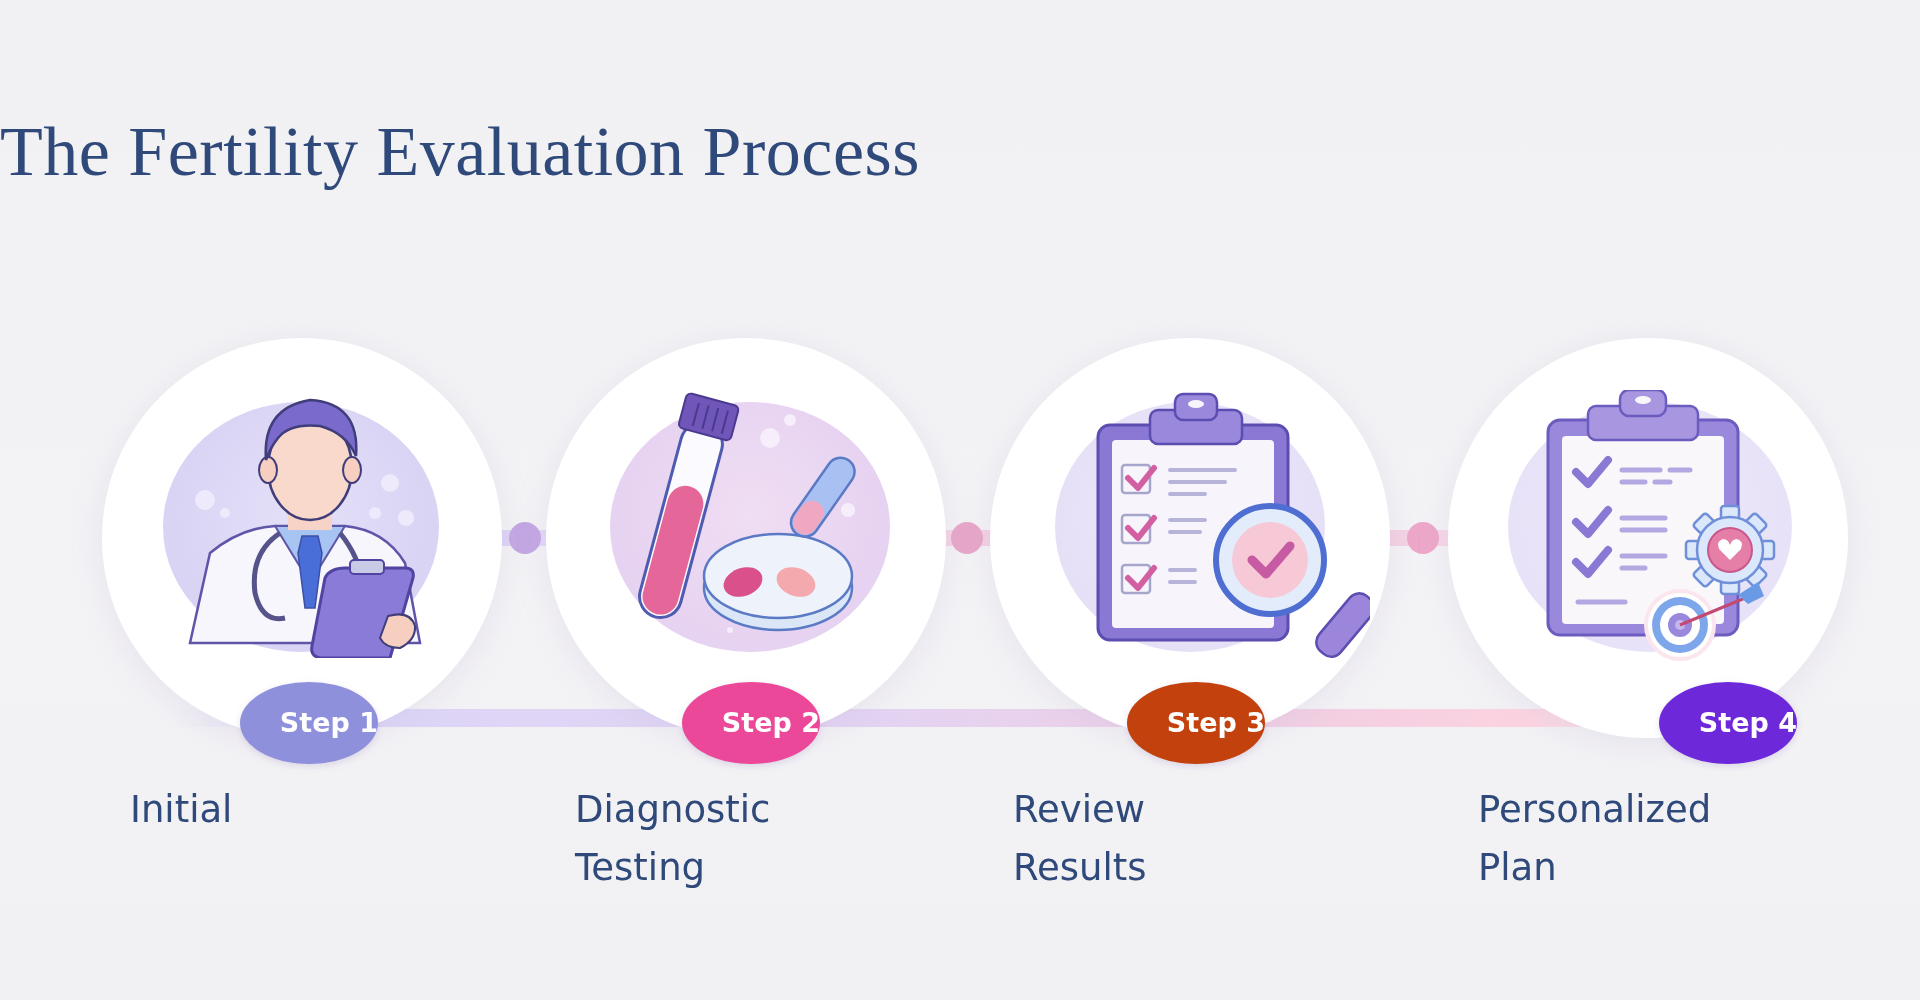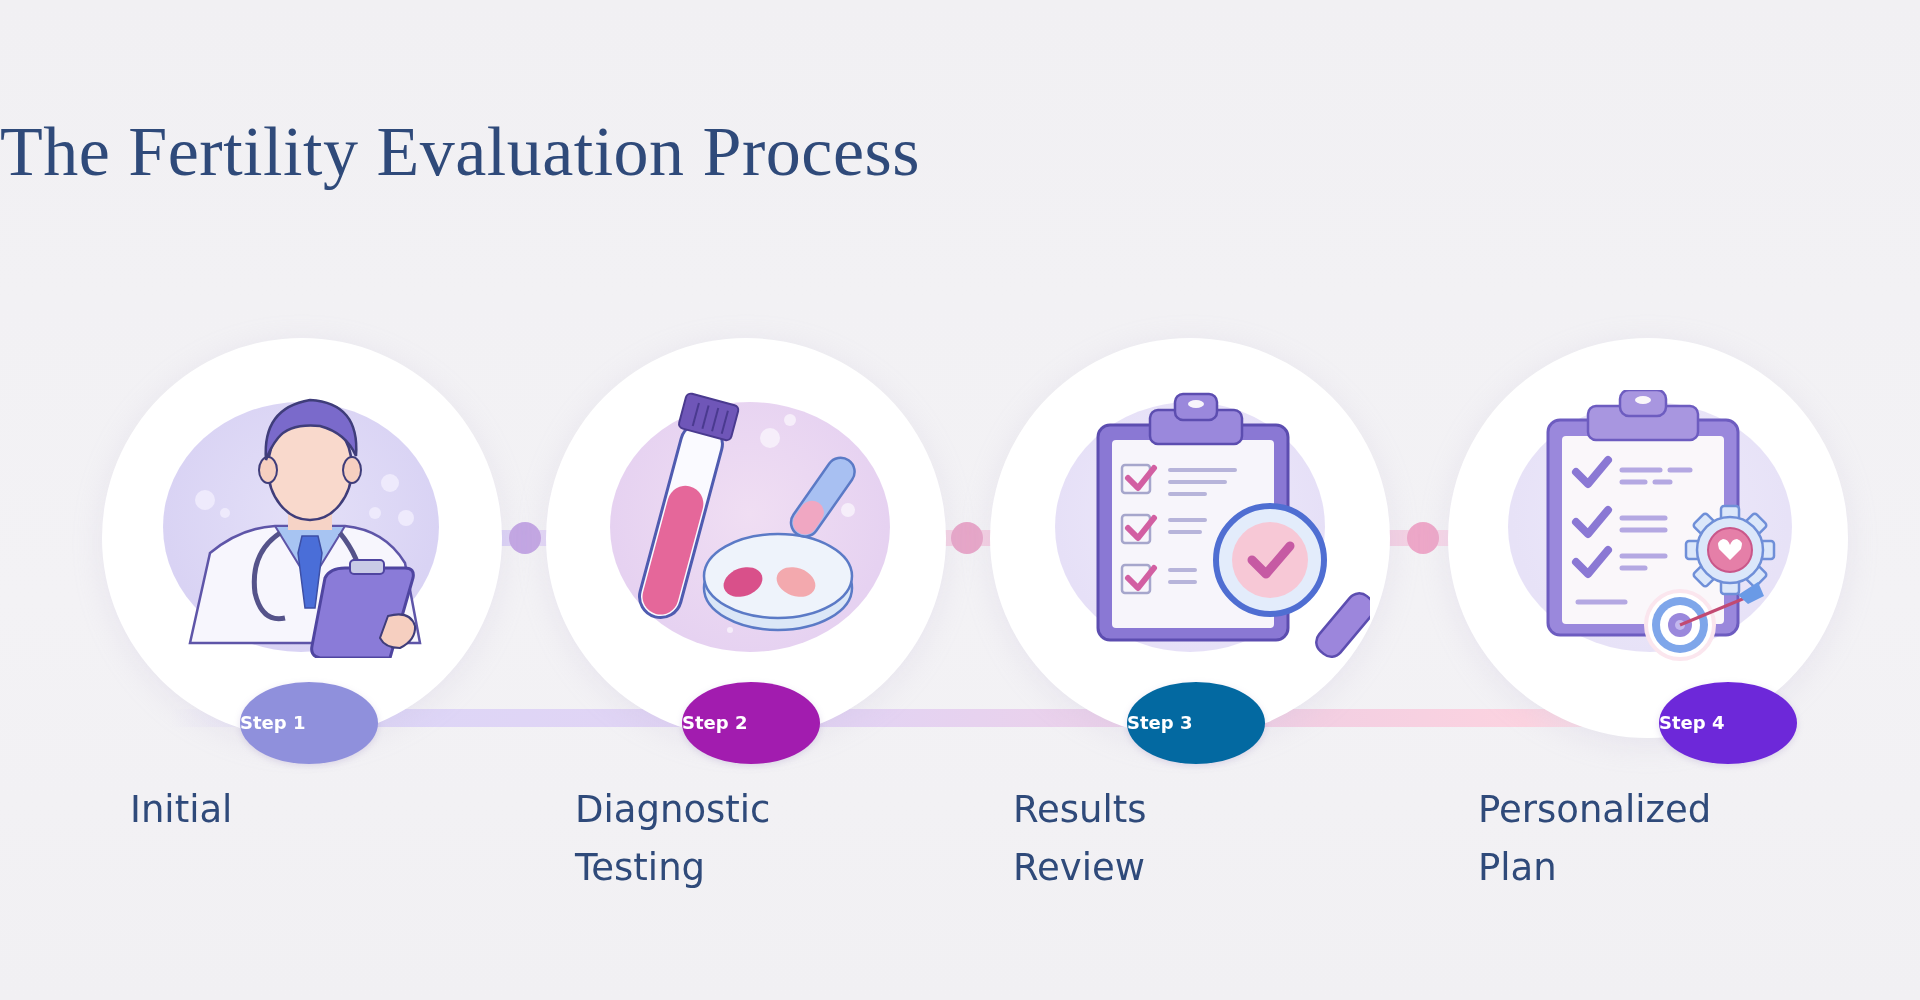--- a/index.html
+++ b/index.html
@@ -26,22 +26,22 @@
     position:absolute; border-radius:50%;
   }
   .connector {
     position:absolute; height:16px; top:530px;
   }
   .dot {
     position:absolute; width:32px; height:32px; border-radius:50%; top:522px;
   }
   .badge {
     position:absolute; width:138px; height:82px; border-radius:50%;
-    top:682px; color:#ffffff; text-align:left; line-height:82px;
-    font-family: "DejaVu Sans", sans-serif; font-size:18px; font-weight:bold;
+    top:682px; color:#ffffff; text-align:right; line-height:82px;
+    font-family: "DejaVu Sans", sans-serif; font-size:27px; font-weight:bold;
     box-shadow: 0 2px 6px rgba(150,130,190,0.25);
   }
   .label {
     position:absolute; width:360px; color:#2f4a7a;
     font-family: "DejaVu Sans", sans-serif; font-size:37px; line-height:58px;
     top:781px;
   }
   svg { position:absolute; }
 </style>
 </head>
@@ -119,21 +119,21 @@
   <ellipse cx="158" cy="198" rx="74" ry="42" fill="#dbe7f7" stroke="#5b7ac6" stroke-width="2.5"></ellipse>
   <ellipse cx="158" cy="186" rx="74" ry="42" fill="#eef3fb" stroke="#5b7ac6" stroke-width="2.5"></ellipse>
   <ellipse cx="123" cy="192" rx="20" ry="14" fill="#d9508a" transform="rotate(-20 123 192)"></ellipse>
   <ellipse cx="176" cy="192" rx="20" ry="14" fill="#f3a9ae" transform="rotate(20 176 192)"></ellipse>
 
   <g transform="rotate(35 195 120)">
     <rect x="180" y="60" width="28" height="90" rx="14" fill="#a8c0f2" stroke="#5b7ac6" stroke-width="2.5"></rect>
     <rect x="182" y="112" width="24" height="36" rx="12" fill="#f0a7c2"></rect>
   </g>
 </svg>
-<div class="badge" style="left:682px; background:#a21caf;">Step 2</div>
+<div class="badge" style="left:682px; background:#ec4899;">Step 2</div>
 <div class="label" style="left:575px;">
   <div>Diagnostic</div>
   <div>Testing</div>
 </div>
 
 <div class="circle" style="left:990px; top:338px;"></div>
 <div class="inner" style="left:1055px; top:402px; width:270px; height:250px; background:radial-gradient(circle at 50% 45%, #eeeafb 0%, #e6e0f7 70%, #e8e2f7 100%);"></div>
 <svg style="left:1090px; top:390px;" width="280" height="280" viewBox="0 0 280 280">
 
   <rect x="8" y="35" width="190" height="215" rx="12" fill="#8a78d4" stroke="#5c4db0" stroke-width="3"></rect>
@@ -161,24 +161,24 @@
       <line x1="80" y1="192" x2="105" y2="192"></line>
   </g>
 
   <g transform="rotate(40 255 240)">
     <rect x="238" y="200" width="28" height="72" rx="12" fill="#9c86dc" stroke="#5c4db0" stroke-width="2.5"></rect>
   </g>
   <circle cx="180" cy="170" r="54" fill="#e3ecfb" stroke="#4f6ed2" stroke-width="6"></circle>
   <circle cx="180" cy="170" r="38" fill="#f7c8d6"></circle>
   <path d="M162 170 L176 184 L200 156" stroke="#c65aa3" stroke-width="9" fill="none" stroke-linecap="round" stroke-linejoin="round"></path>
 </svg>
-<div class="badge" style="left:1127px; background:#0369a1;">Step 3</div>
+<div class="badge" style="left:1127px; background:#c2410c;">Step 3</div>
 <div class="label" style="left:1013px;">
+  <div>Review</div>
   <div>Results</div>
-  <div>Review</div>
 </div>
 
 <div class="circle" style="left:1448px; top:338px;"></div>
 <div class="inner" style="left:1508px; top:402px; width:284px; height:250px; background:radial-gradient(circle at 50% 45%, #eeeafb 0%, #e7e2f7 70%, #e9e3f8 100%);"></div>
 <svg style="left:1540px; top:390px;" width="280" height="280" viewBox="0 0 280 280">
   <rect x="8" y="30" width="190" height="215" rx="12" fill="#9a88dc" stroke="#6d5cc0" stroke-width="3"></rect>
   <rect x="22" y="46" width="162" height="188" rx="4" fill="#faf7fa"></rect>
   <rect x="48" y="16" width="110" height="34" rx="8" fill="#a896e0" stroke="#6d5cc0" stroke-width="2.5"></rect>
   <rect x="80" y="0" width="46" height="26" rx="9" fill="#a896e0" stroke="#6d5cc0" stroke-width="2.5"></rect>
   <ellipse cx="103" cy="10" rx="8" ry="4" fill="#faf7fa"></ellipse>

